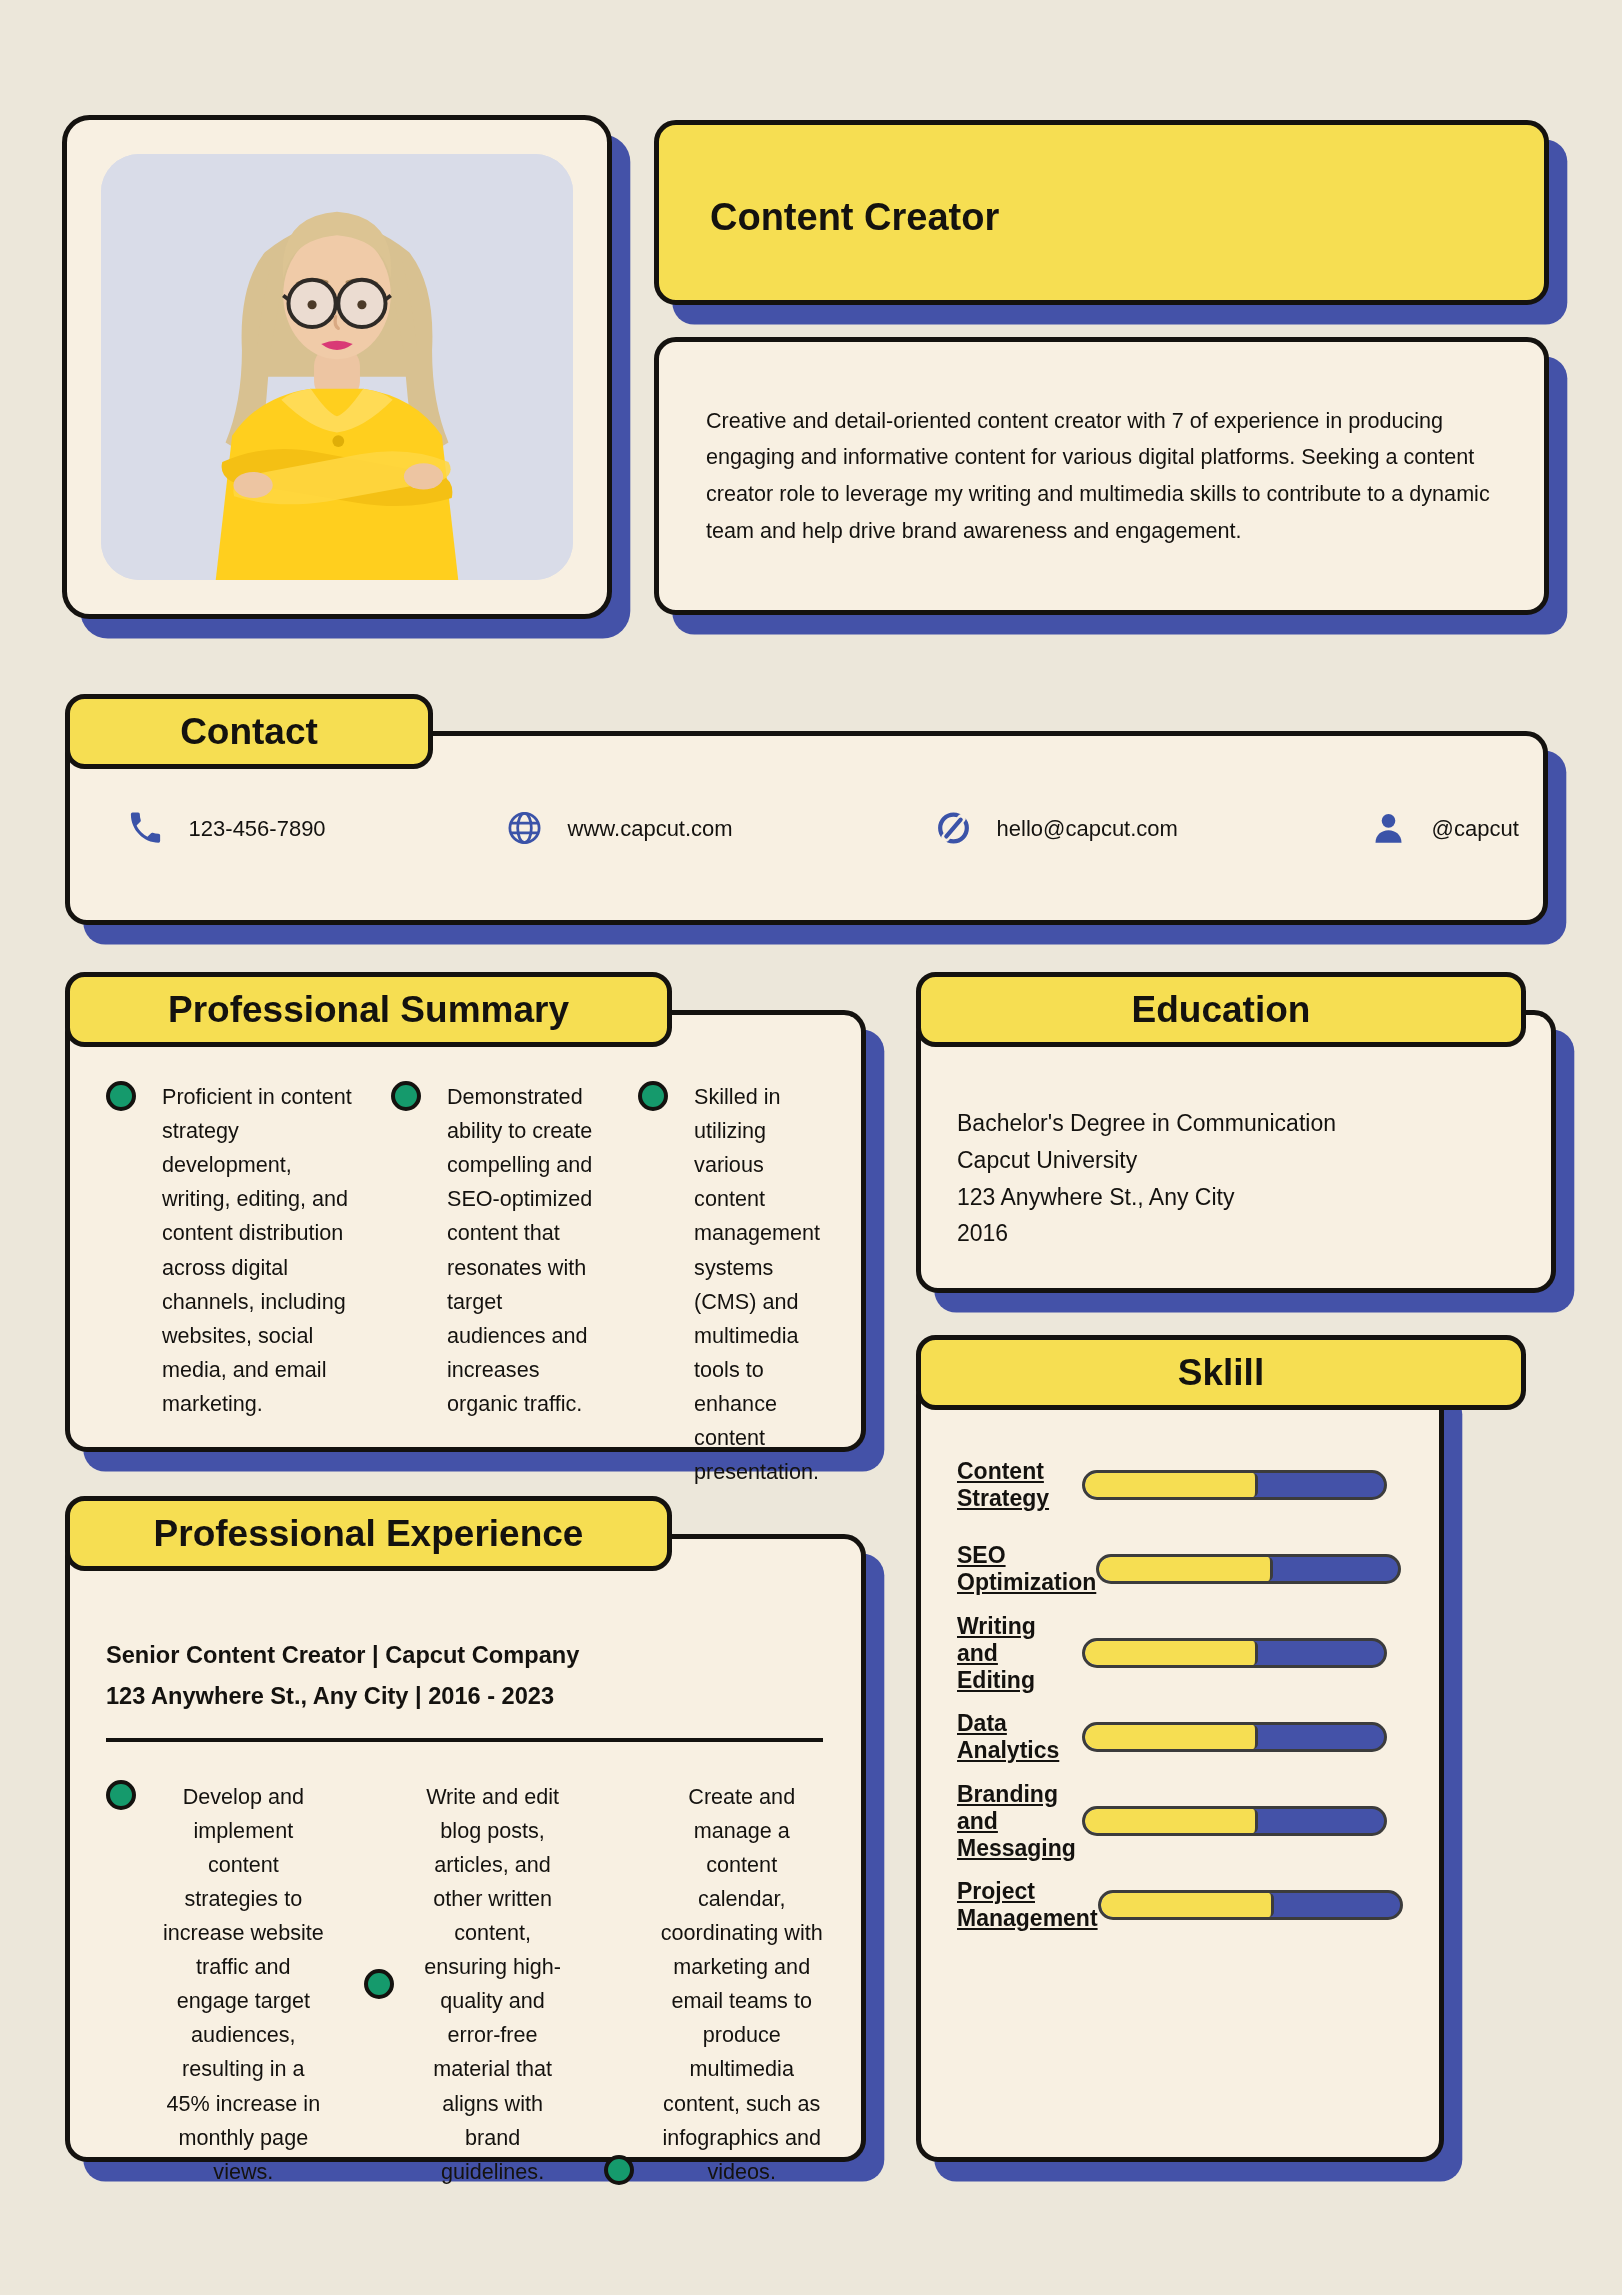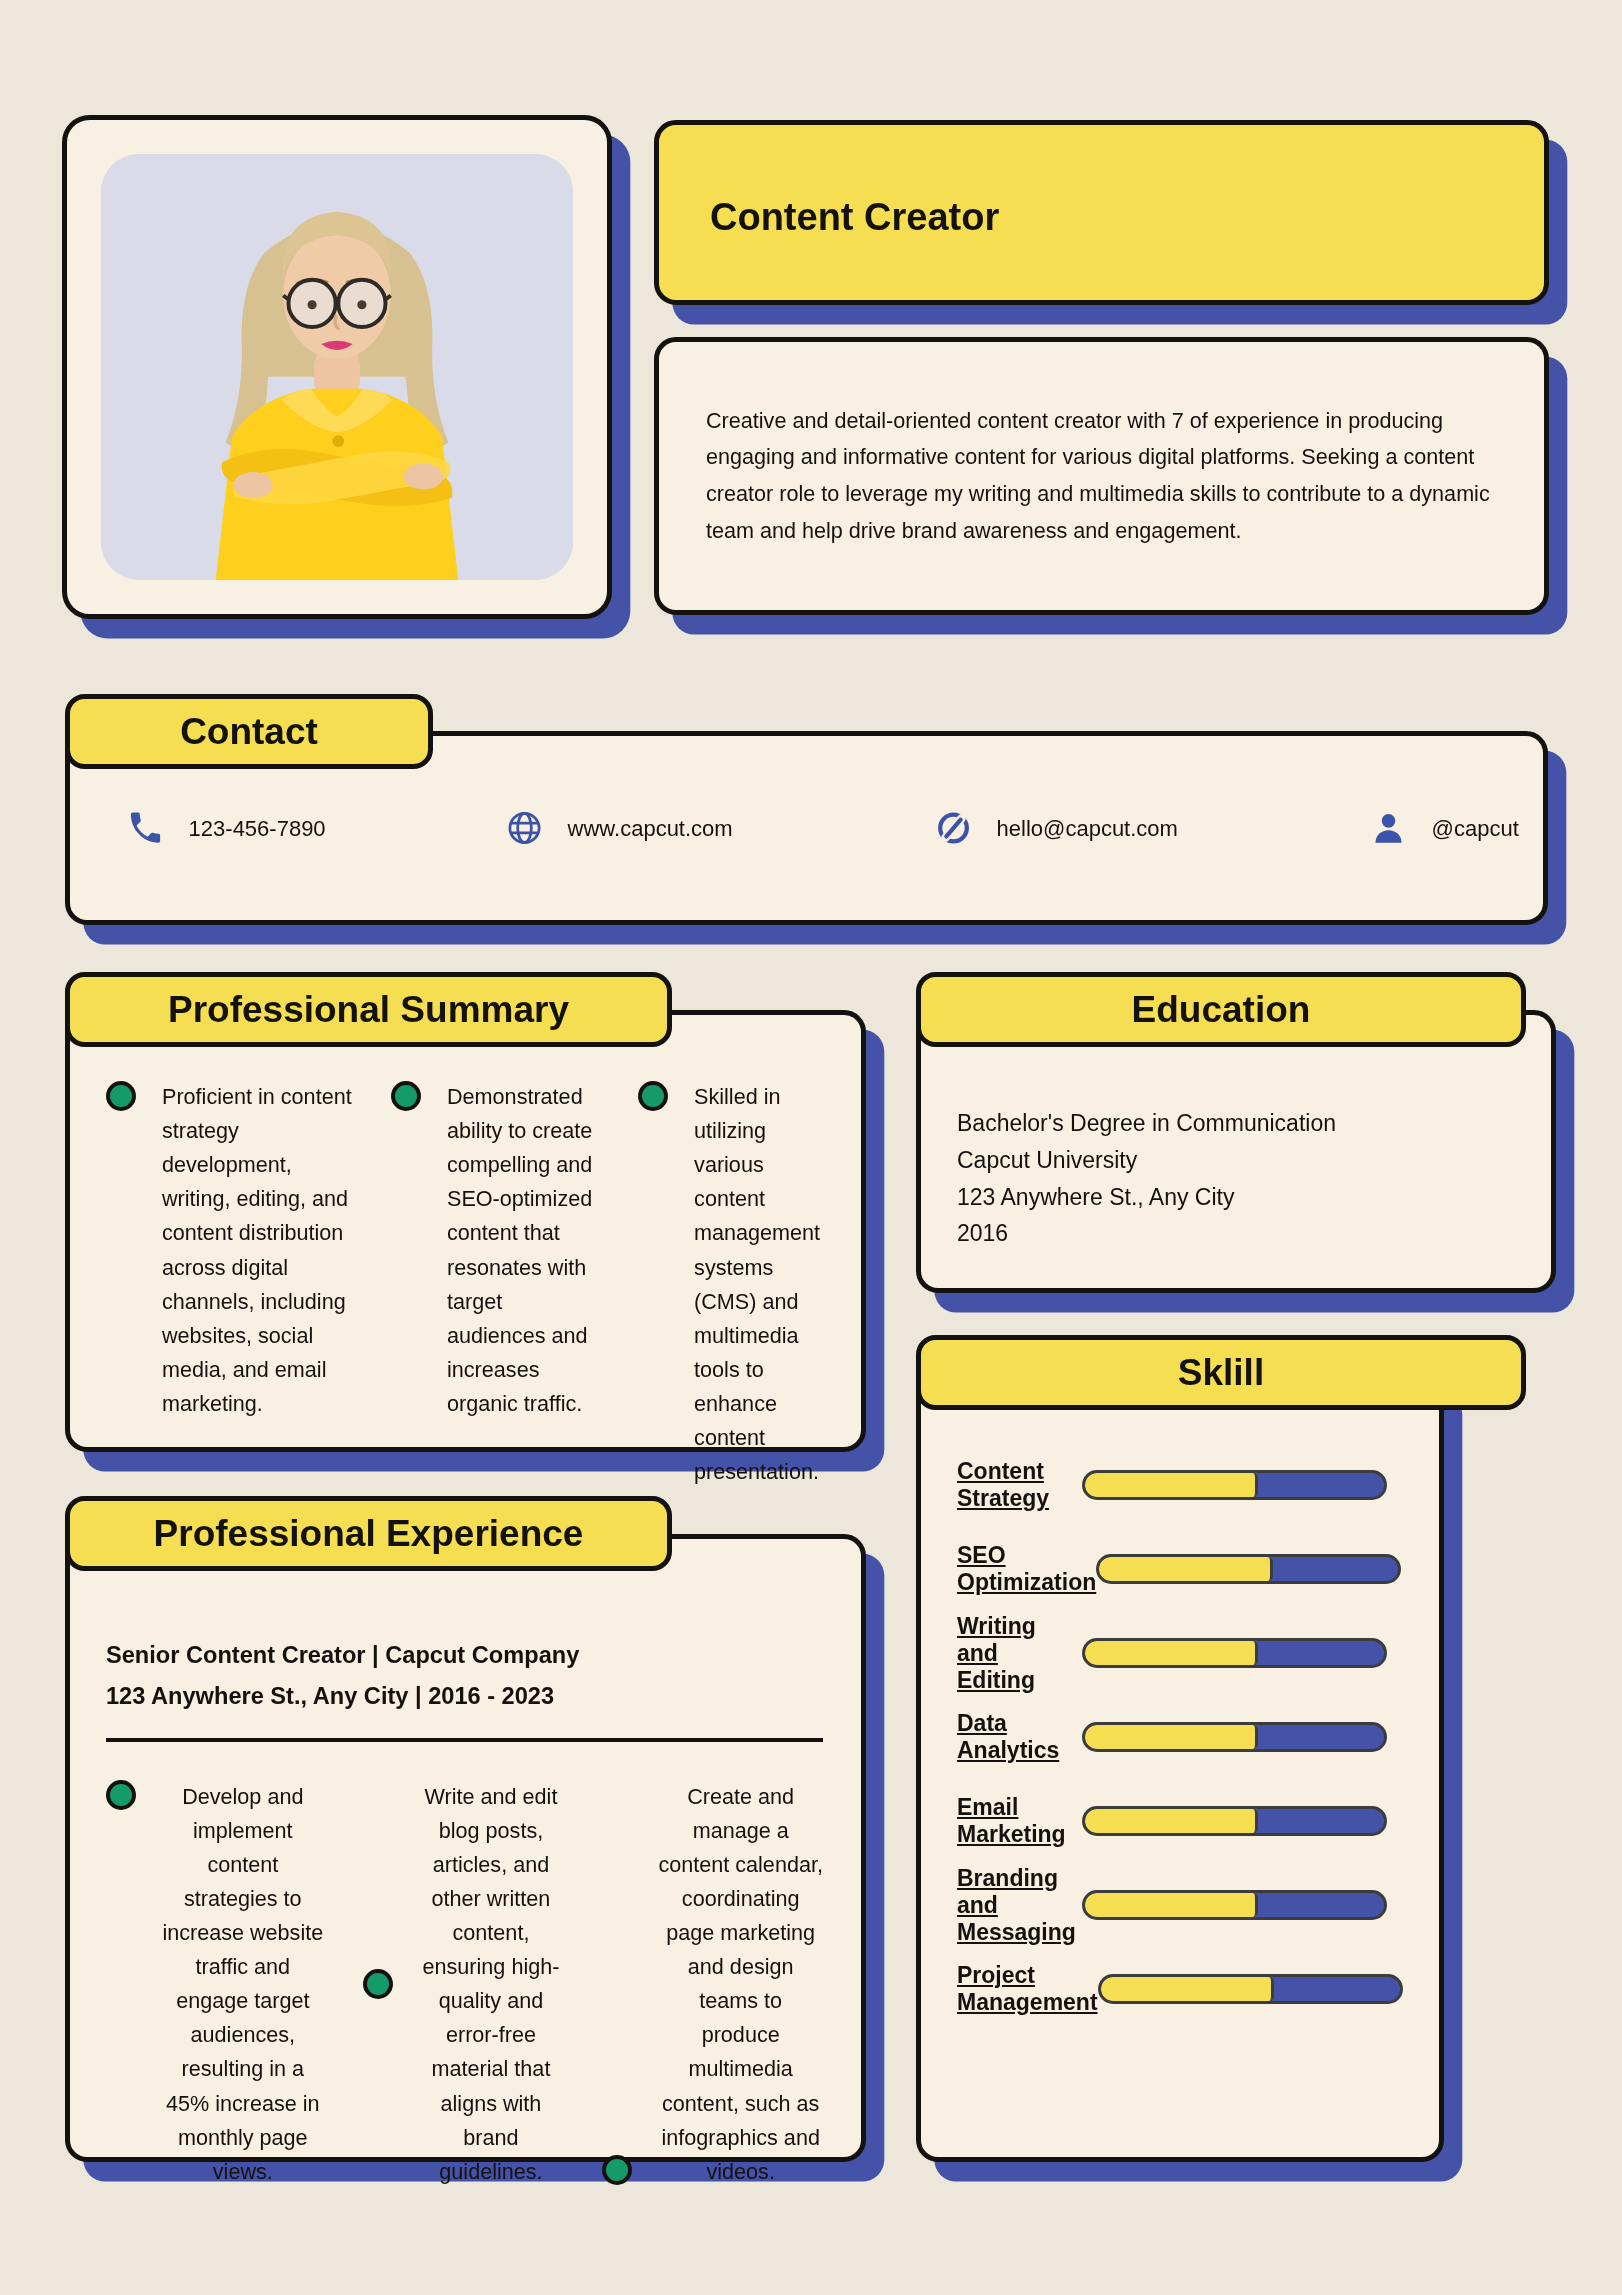--- a/index.html
+++ b/index.html
@@ -238,26 +238,20 @@
           <span class="skill-fill" style="width: 58%;"></span>
         </span>
     </div>
     <div class="skill-row">
       <span class="skill-label">Data Analytics</span>
       <span class="skill-bar">
           <span class="skill-fill" style="width: 58%;"></span>
         </span>
     </div>
     <div class="skill-row">
-      <span class="skill-label">Email Marketing</span>
-      <span class="skill-bar">
-          <span class="skill-fill" style="width: 58%;"></span>
-        </span>
-    </div>
-    <div class="skill-row">
       <span class="skill-label">Branding and Messaging</span>
       <span class="skill-bar">
           <span class="skill-fill" style="width: 58%;"></span>
         </span>
     </div>
     <div class="skill-row">
       <span class="skill-label">Project Management</span>
       <span class="skill-bar">
           <span class="skill-fill" style="width: 58%;"></span>
         </span>
@@ -275,19 +269,19 @@
       <li class="a-top">
         <span class="dot"></span>
         <span class="btext">Develop and implement content strategies to increase website traffic and engage target audiences, resulting in a 45% increase in monthly page views.</span>
       </li>
       <li class="a-mid">
         <span class="dot"></span>
         <span class="btext">Write and edit blog posts, articles, and other written content, ensuring high-quality and error-free material that aligns with brand guidelines.</span>
       </li>
       <li class="a-bot">
         <span class="dot"></span>
-        <span class="btext">Create and manage a content calendar, coordinating page marketing and design teams to produce multimedia content, such as infographics and videos.</span>
+        <span class="btext">Create and manage a content calendar, coordinating with marketing and email teams to produce multimedia content, such as infographics and videos.</span>
       </li>
     </ul>
   </div>
 
 </div>
 
 
 </body></html>

